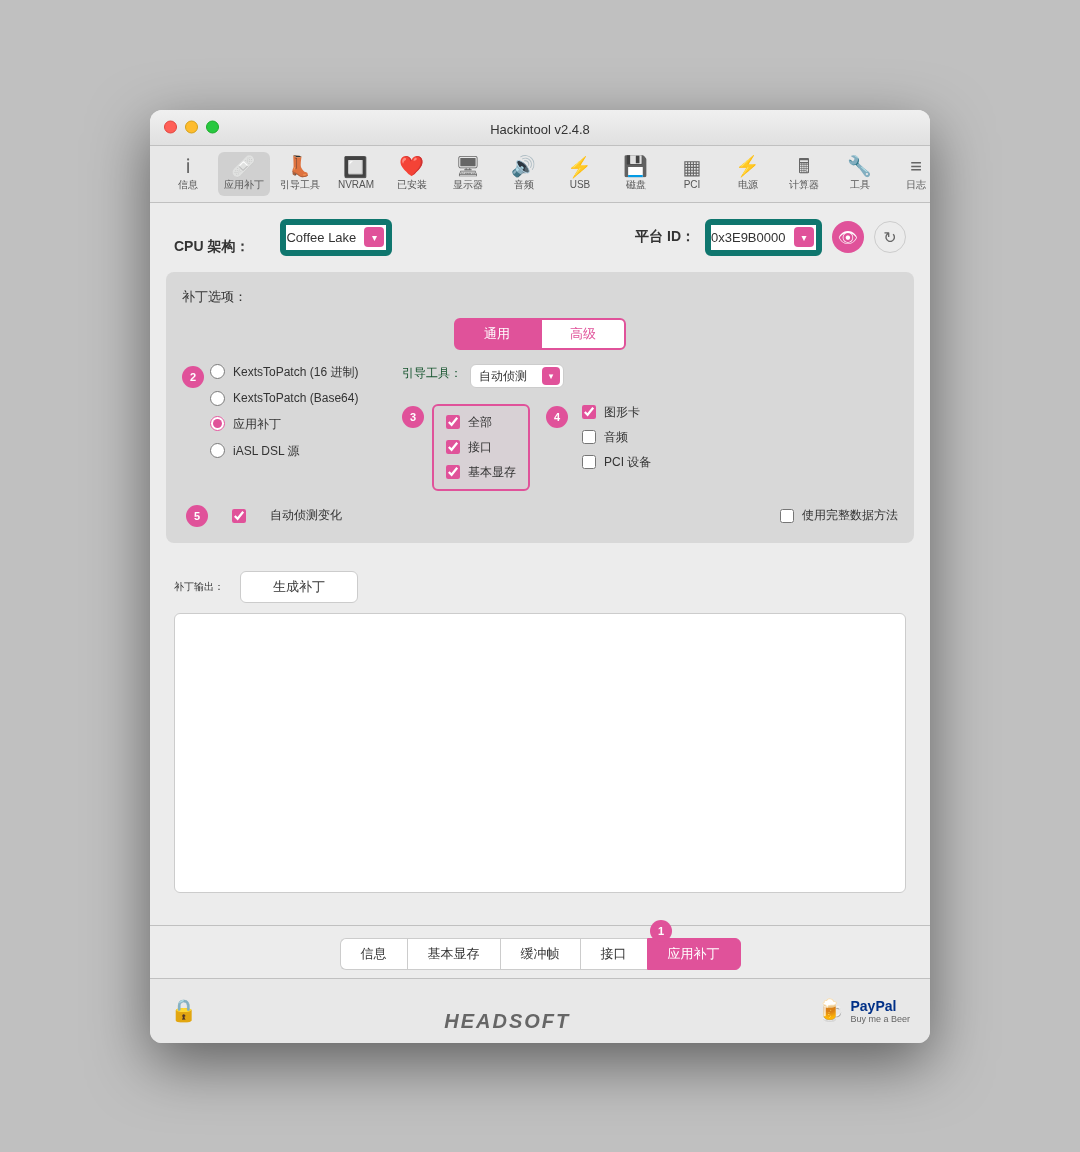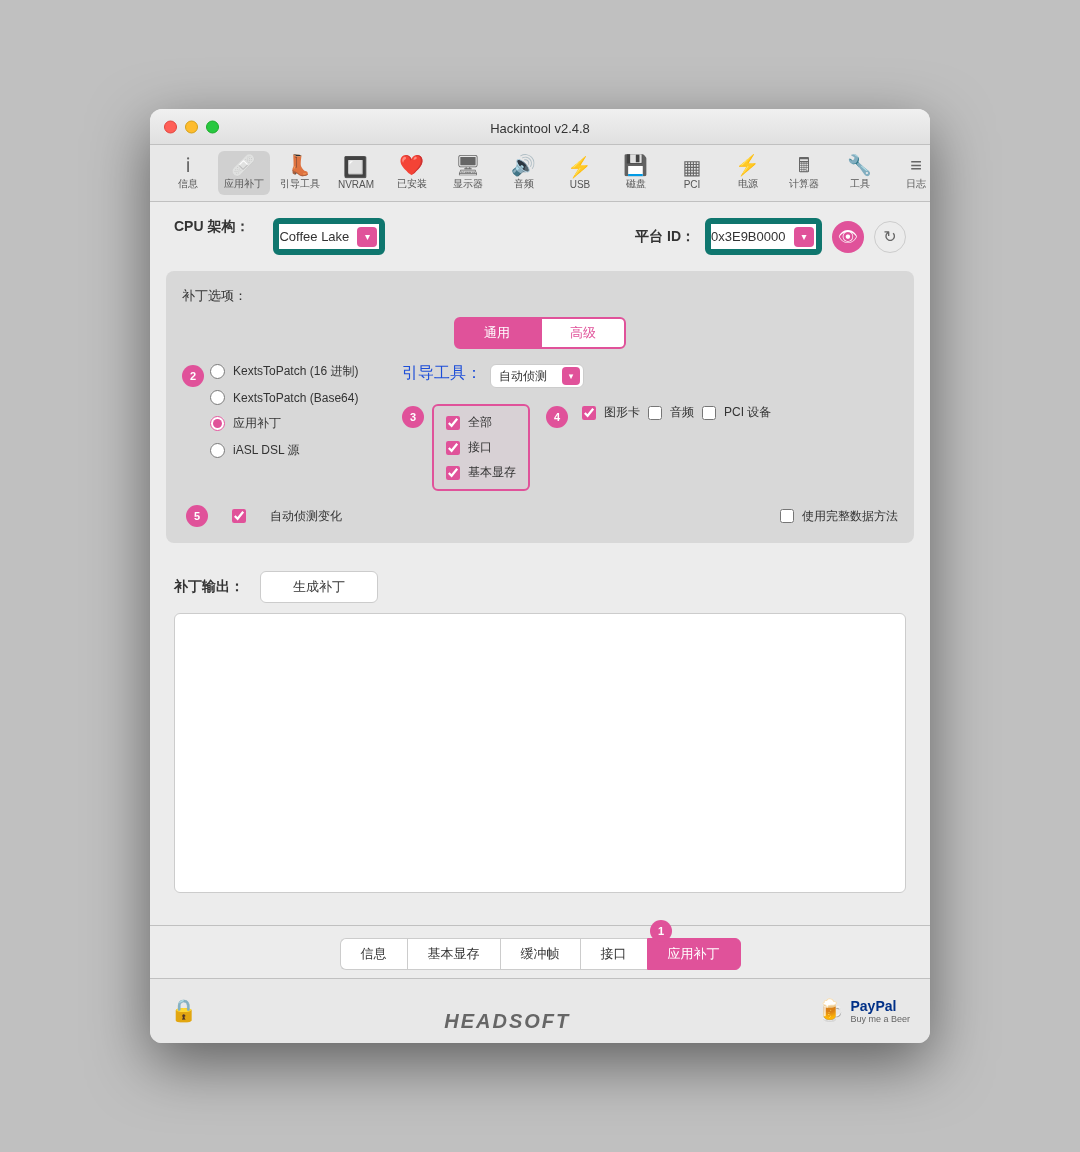--- a/index.html
+++ b/index.html
@@ -89,22 +89,22 @@
       color: #555;
       white-space: nowrap;
     }
 
     .content-area {
       padding: 16px;
     }
 
     .cpu-row {
       display: flex;
-      align-items: flex-start;
-      gap: 24px;
+      align-items: flex-end;
+      gap: 31px;
       margin-bottom: 16px;
       padding: 0 8px;
     }
 
     .cpu-label {
       font-size: 14px;
       font-weight: bold;
       color: #333;
     }
 
@@ -226,37 +226,36 @@
 
     .col-radio {
       display: flex;
       flex-direction: column;
       gap: 10px;
       min-width: 160px;
     }
 
     .radio-item {
       display: flex;
-      align-items: center;
       gap: 8px;
       font-size: 12px;
       color: #333;
       cursor: pointer;
     }
 
     .radio-input {
       width: 15px;
       height: 15px;
       accent-color: #e0529a;
       cursor: pointer;
     }
 
     .bootloader-label {
-      font-size: 16px;
-      color: #1d4ed8;
+      font-size: 12px;
+      color: #14532d;
       margin-bottom: 4px;
     }
 
     .checked-group {
       border: 2px solid #e0529a;
       border-radius: 6px;
       padding: 8px 12px;
       display: flex;
       flex-direction: column;
       gap: 8px;
@@ -274,21 +273,21 @@
 
     .checkbox-input {
       width: 14px;
       height: 14px;
       accent-color: #e0529a;
       cursor: pointer;
     }
 
     .right-checks {
       display: flex;
-      flex-direction: row;
+      flex-direction: column;
       gap: 8px;
       margin-left: 8px;
     }
 
     .badge-number {
       width: 22px;
       height: 22px;
       background: #e0529a;
       border-radius: 50%;
       color: white;
@@ -331,23 +330,23 @@
 
     .output-row {
       display: flex;
       align-items: center;
       gap: 16px;
       margin-bottom: 10px;
       padding: 0 8px;
     }
 
     .output-label {
-      font-size: 14px;
-      color: #333;
-      font-weight: 700;
+      font-size: 10px;
+      color: #333;
+      font-weight: 400;
     }
 
     .gen-btn {
       padding: 6px 32px;
       background: white;
       border: 1px solid #ccc;
       border-radius: 6px;
       font-size: 13px;
       color: #333;
       cursor: pointer;

